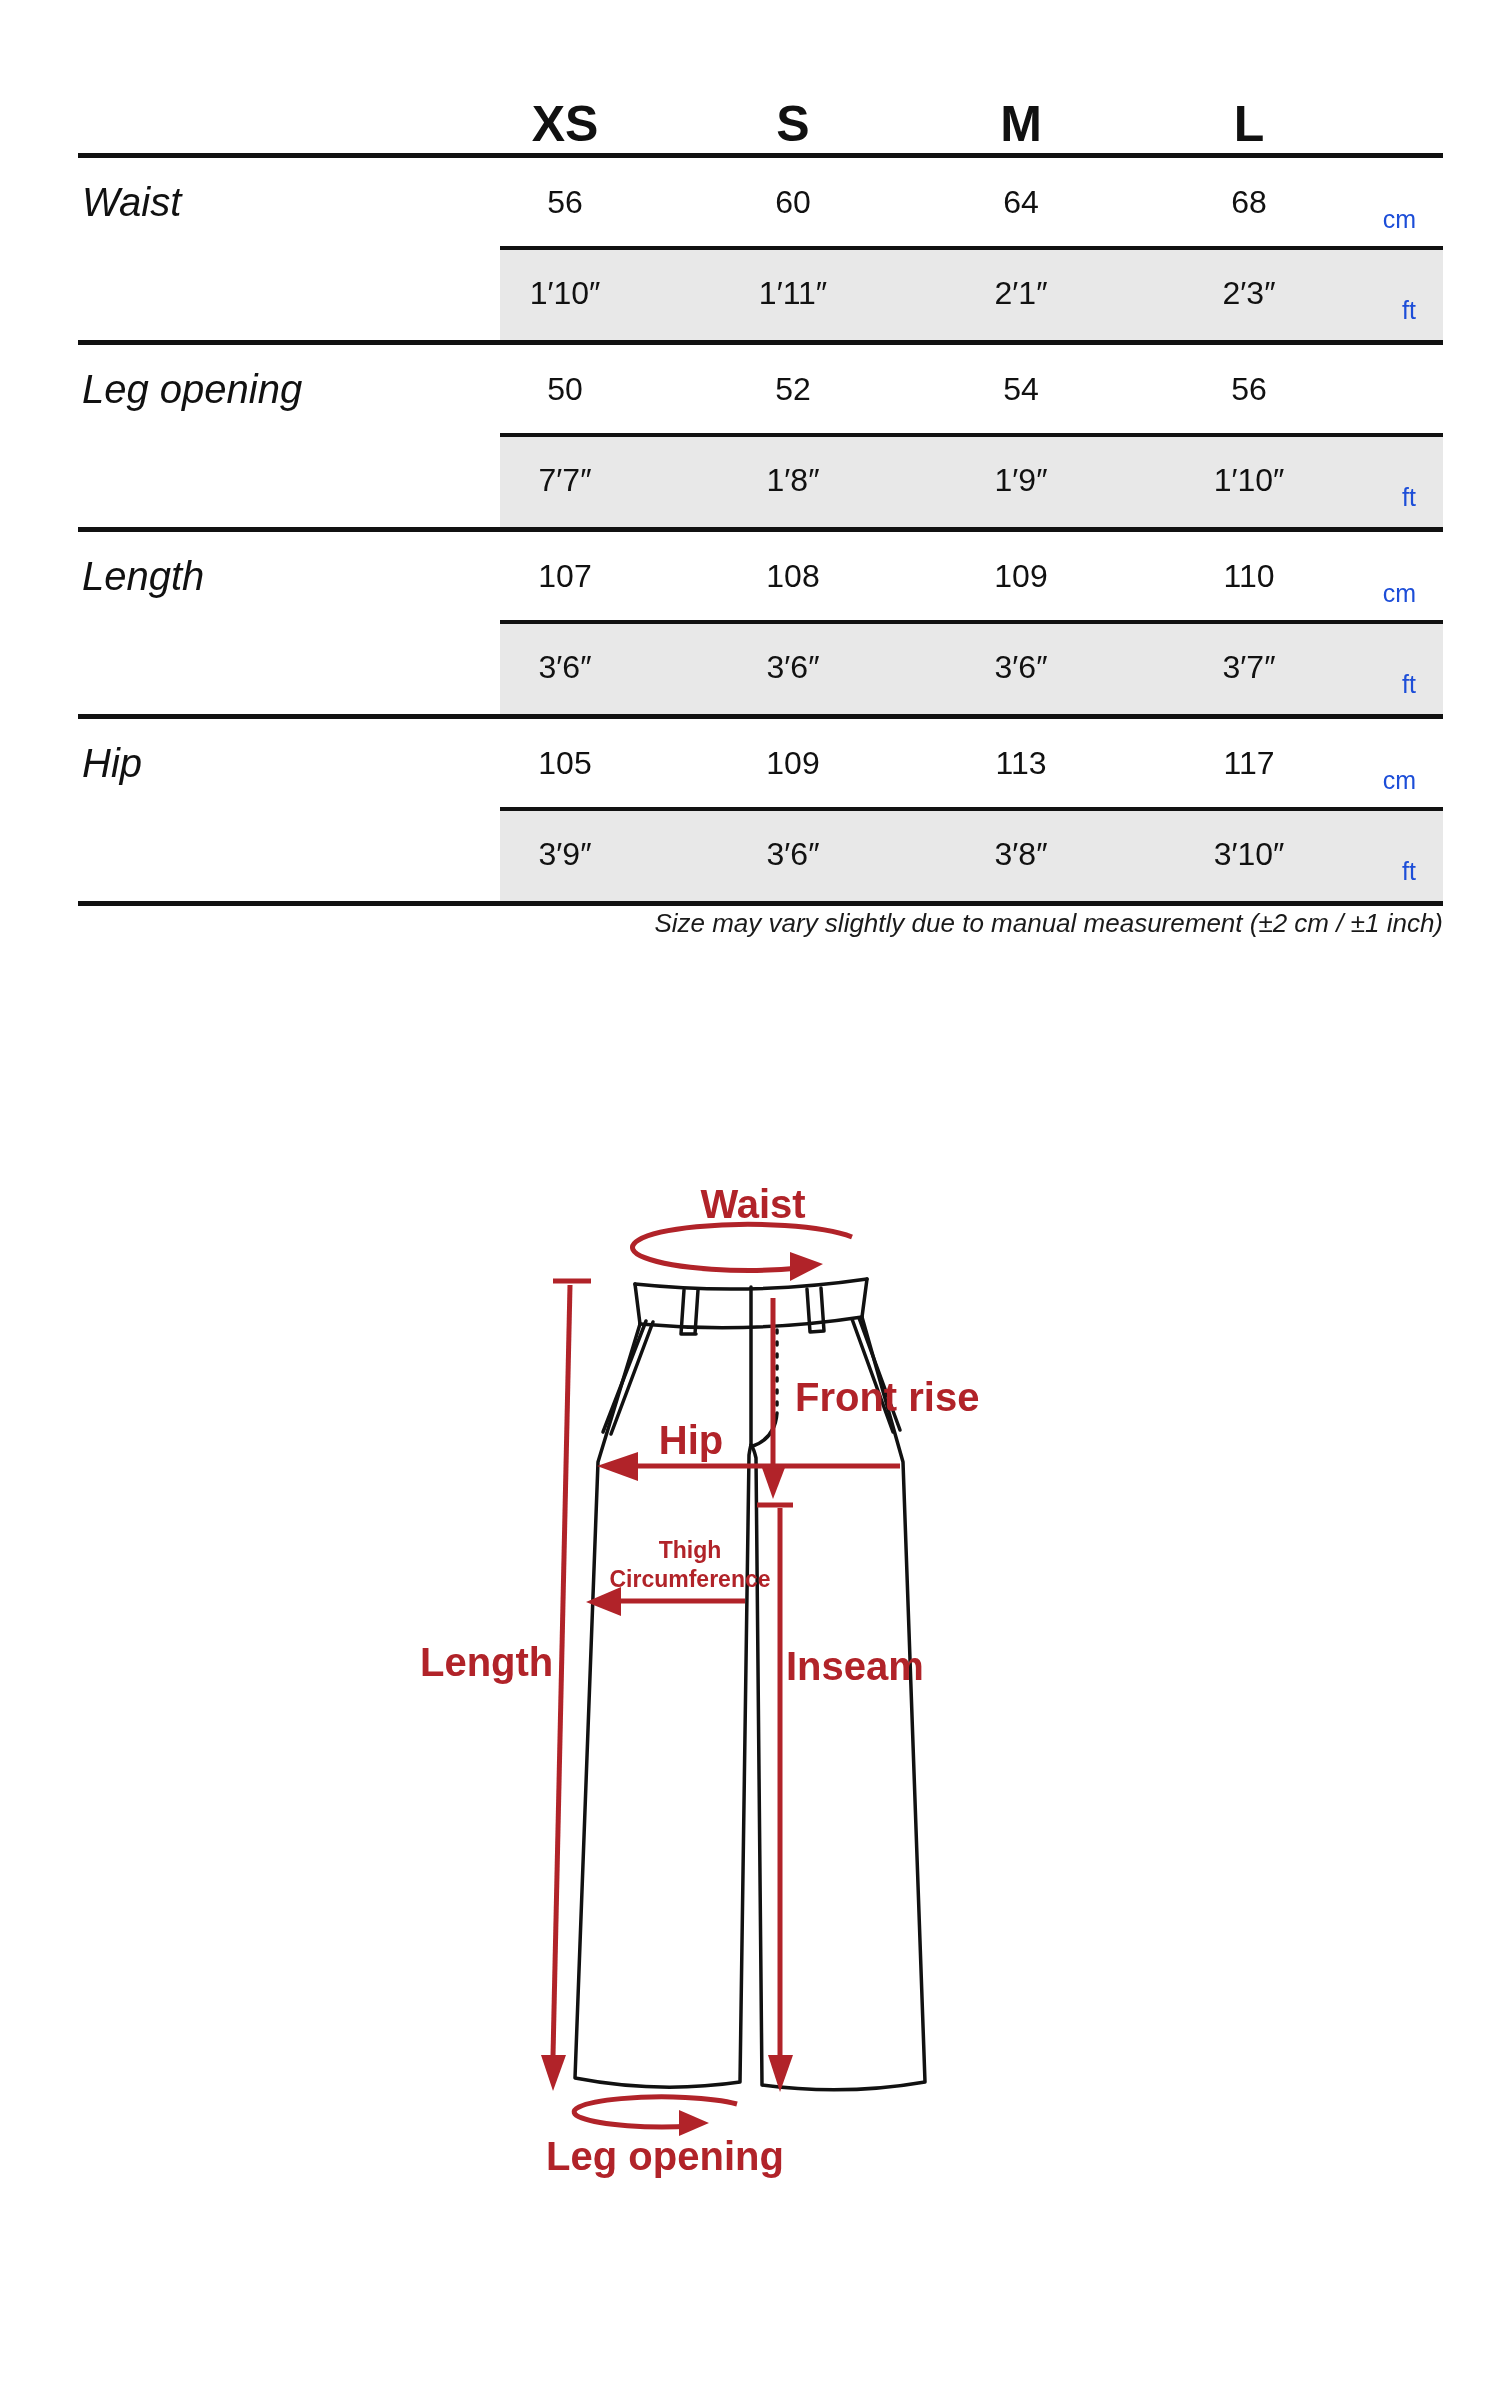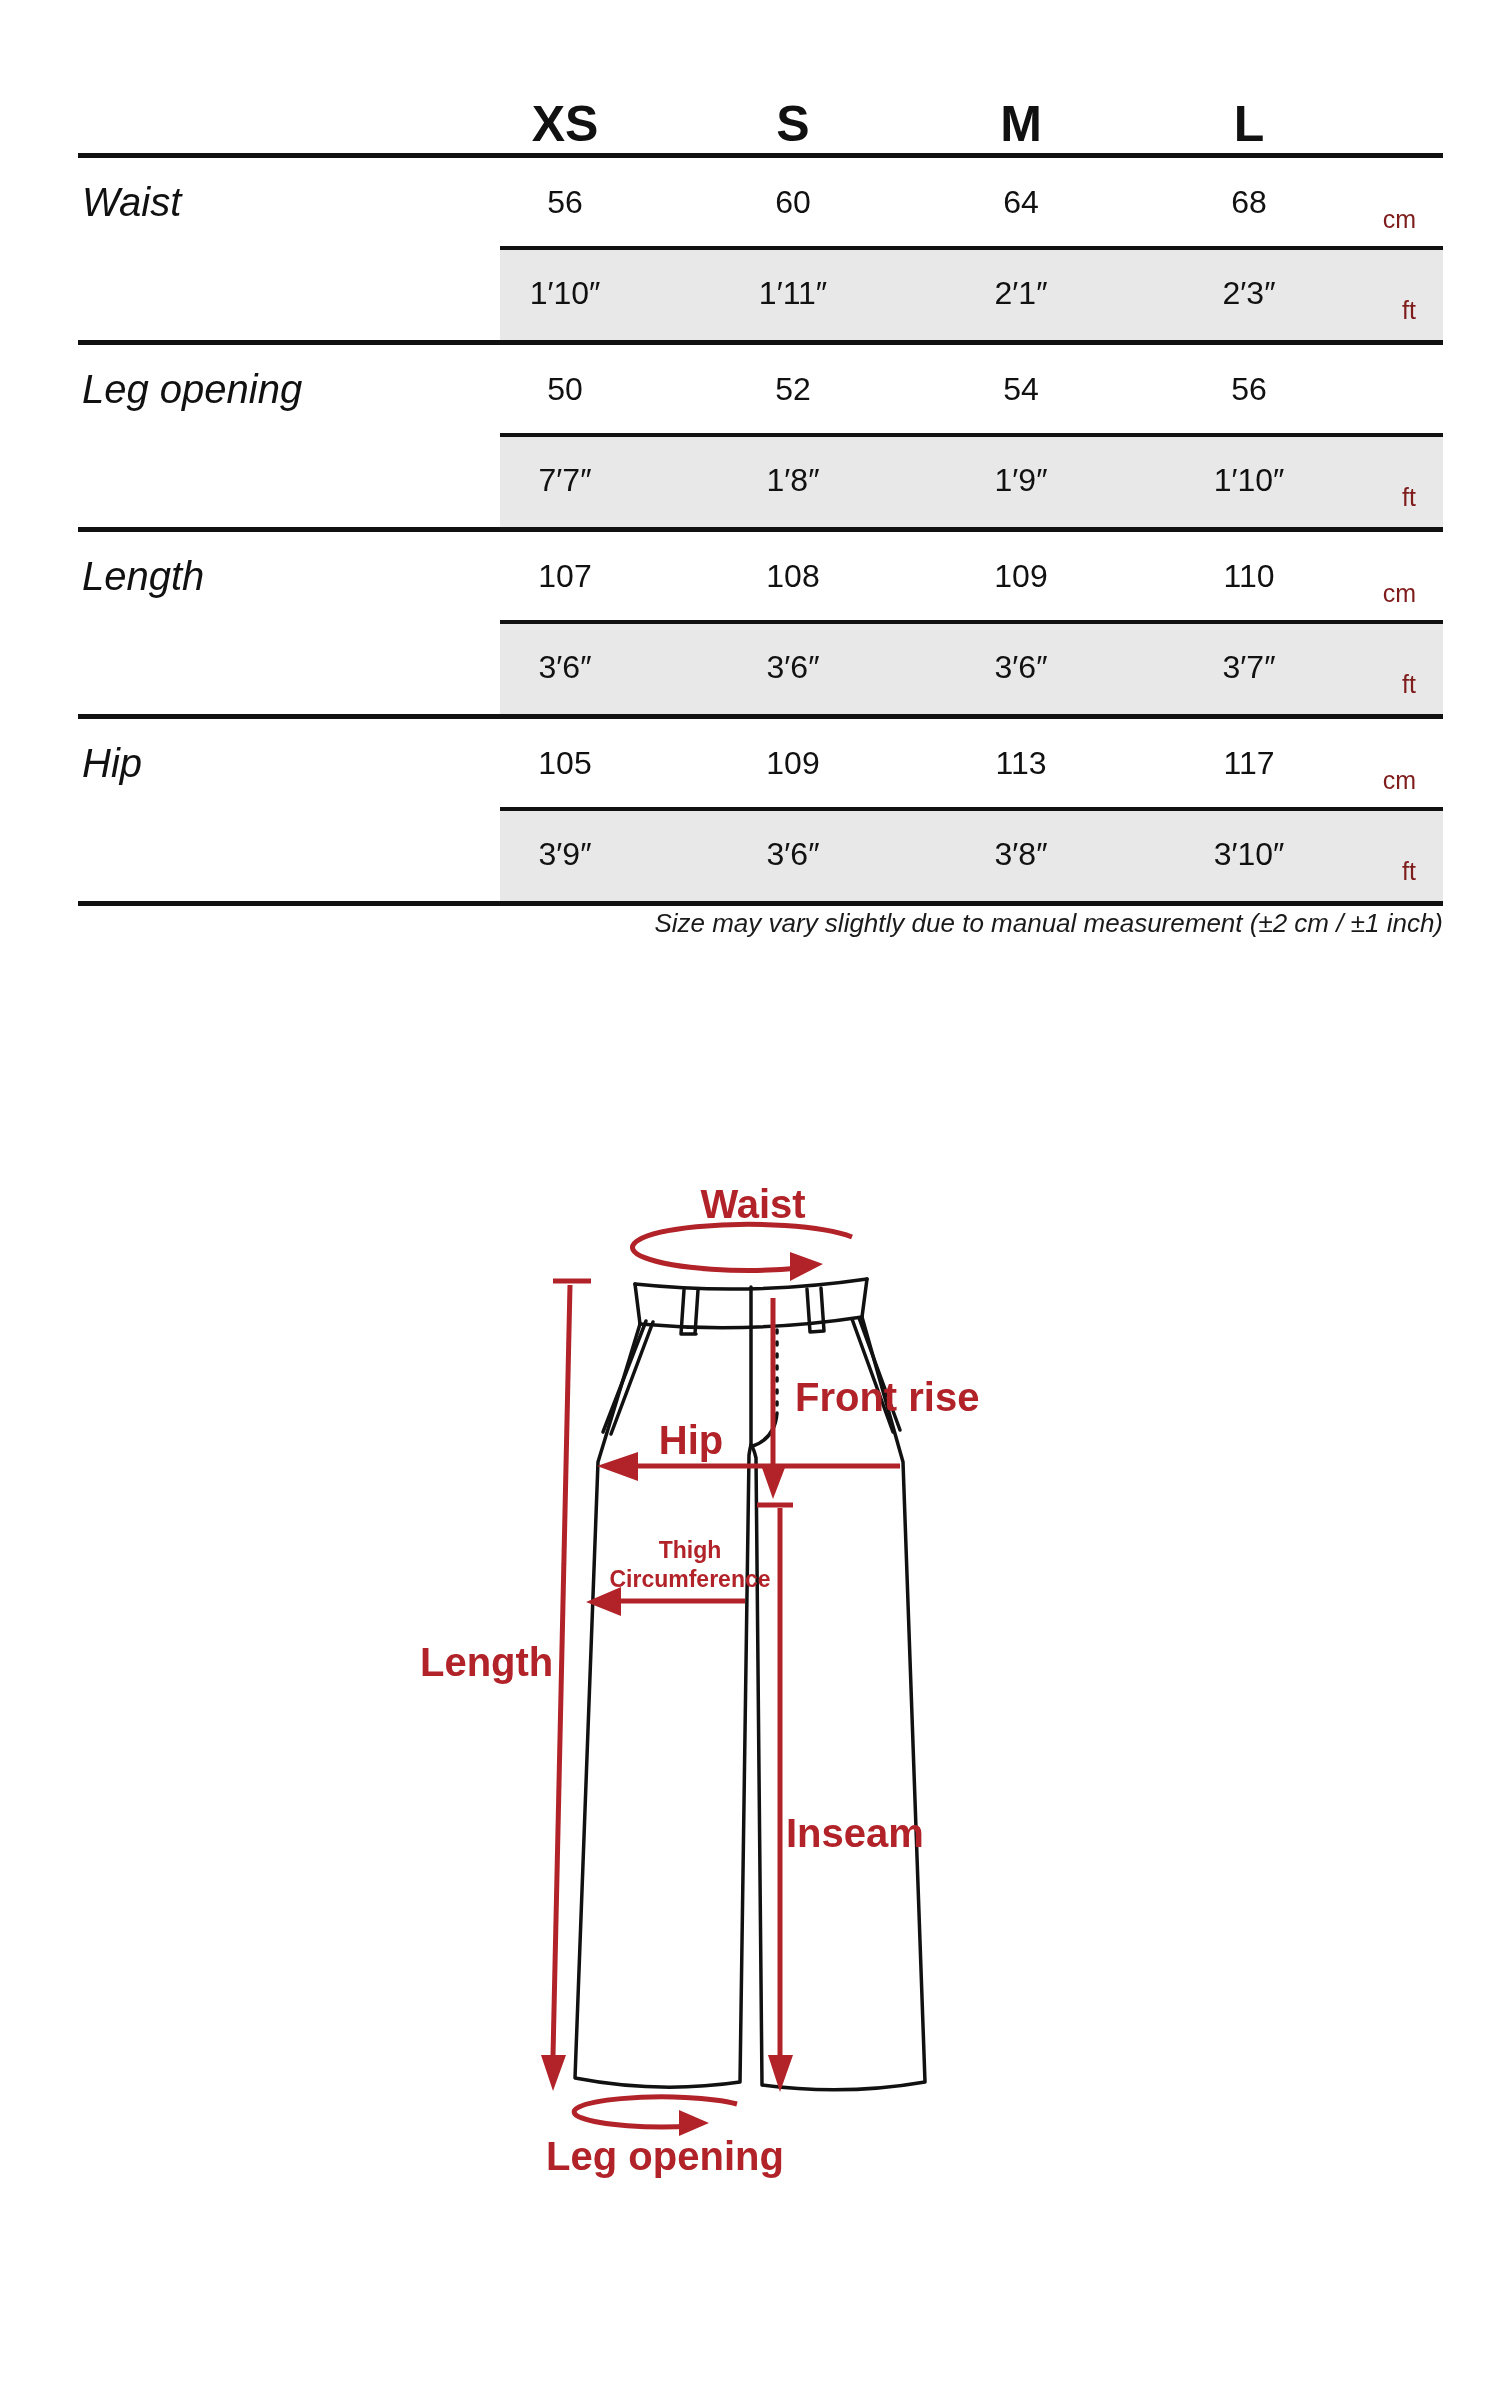--- a/index.html
+++ b/index.html
@@ -7,39 +7,39 @@
         font-family:"Liberation Sans",sans-serif;color:#111;}
 
   
   .size-table{position:absolute;left:78px;top:40px;width:1365px;}
   .trow{position:relative;display:flex;align-items:center;}
   .thead{height:118px;align-items:flex-end;padding-bottom:0;box-sizing:border-box;
          border-bottom:5px solid #111;}
   .label-col{width:373px;box-sizing:border-box;padding-left:4px;font-style:italic;font-size:40px;}
   .data-col{width:228px;text-align:center;font-size:32px;}
   .thead .data-col{font-weight:bold;font-size:50px;}
-  .unit-col{flex:1;text-align:right;padding-right:27px;font-size:25px;color:#7f1d1d;
+  .unit-col{flex:1;text-align:right;padding-right:27px;font-size:25px;color:#1d4ed8;
             transform:translateY(14px);margin-top:7px;}
   .tsection{border-bottom:5px solid #111;}
   .cm-row{height:88px;}
   .ft-row{height:94px;position:relative;z-index:0;}
   .band{position:absolute;left:422px;right:0;top:0;bottom:0;background:#e8e8e8;
         border-top:4px solid #111;box-sizing:border-box;z-index:-1;}
   .note{position:absolute;top:908px;right:57px;font-style:italic;font-size:26px;color:#1a1a1a;}
 
   
   .diagram-svg{position:absolute;left:0;top:0;width:1500px;height:2400px;pointer-events:none;}
   .dlabel{position:absolute;font-weight:bold;color:#b12329;font-size:40px;white-space:nowrap;}
   .waist-label{left:650px;top:1182px;width:206px;text-align:center;}
   .front-rise-label{left:795px;top:1375px;}
   .hip-label{left:641px;top:1418px;width:100px;text-align:center;}
   .thigh-label{left:580px;top:1536px;width:220px;text-align:center;font-size:23px;
                line-height:1.25;white-space:normal;}
   .length-label{left:420px;top:1640px;width:130px;text-align:center;}
-  .inseam-label{left:786px;top:1811px;}
+  .inseam-label{left:786px;top:1644px;}
   .leg-opening-label{left:540px;top:2134px;width:250px;text-align:center;}
 </style>
 </head>
 <body>
 
 <div class="page">
 
   <div class="size-table">
 
     <div class="trow thead">

